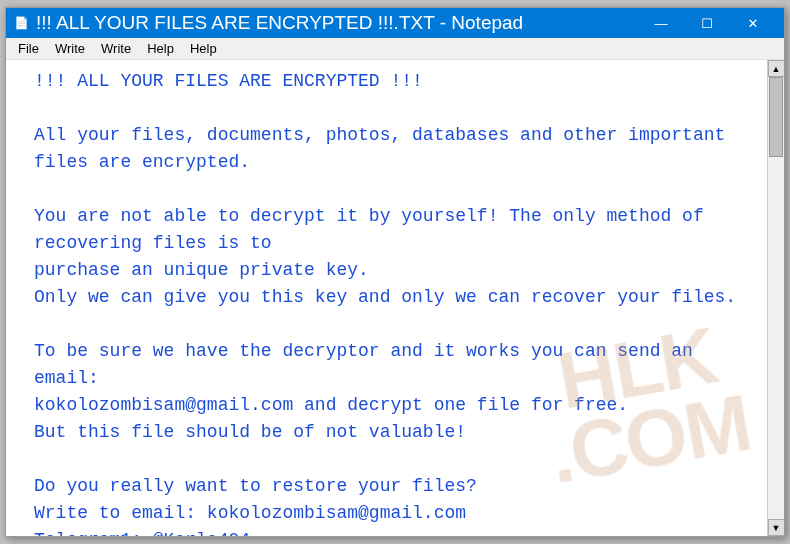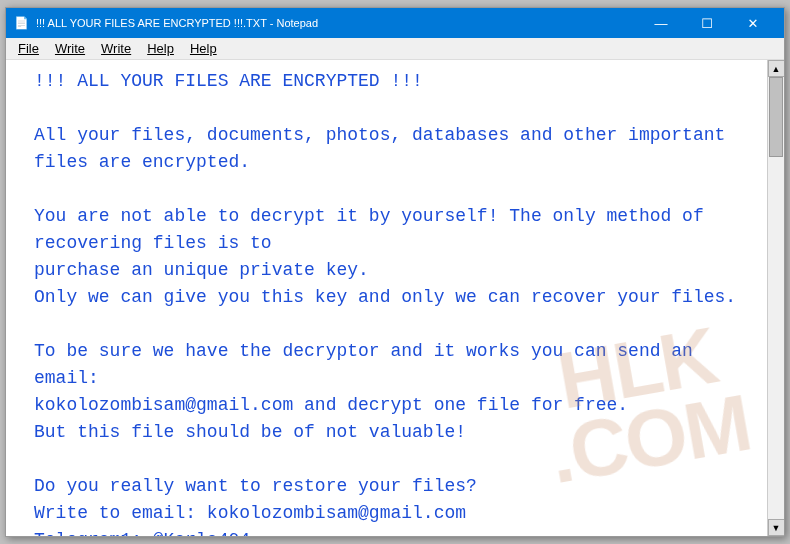--- a/index.html
+++ b/index.html
@@ -44,21 +44,21 @@
       height: 16px;
       margin-right: 6px;
       display: flex;
       align-items: center;
       justify-content: center;
       font-size: 12px;
     }
 
     .title-bar-text {
       flex: 1;
-      font-size: 11px;
+      font-size: 19px;
       font-weight: normal;
     }
 
     .title-bar-controls {
       display: flex;
       gap: 0;
     }
 
     .title-bar-btn {
       width: 46px;
@@ -74,21 +74,20 @@
     }
 
     .menu-bar {
       background: #f0f0f0;
       height: 22px;
       display: flex;
       align-items: center;
       padding: 0 4px;
       border-bottom: 1px solid #ddd;
       flex-shrink: 0;
-      text-decoration: underline;
     }
 
     .menu-item {
       padding: 2px 8px;
       font-size: 13px;
       color: #000;
       cursor: pointer;
     }
 
     .content-area {

